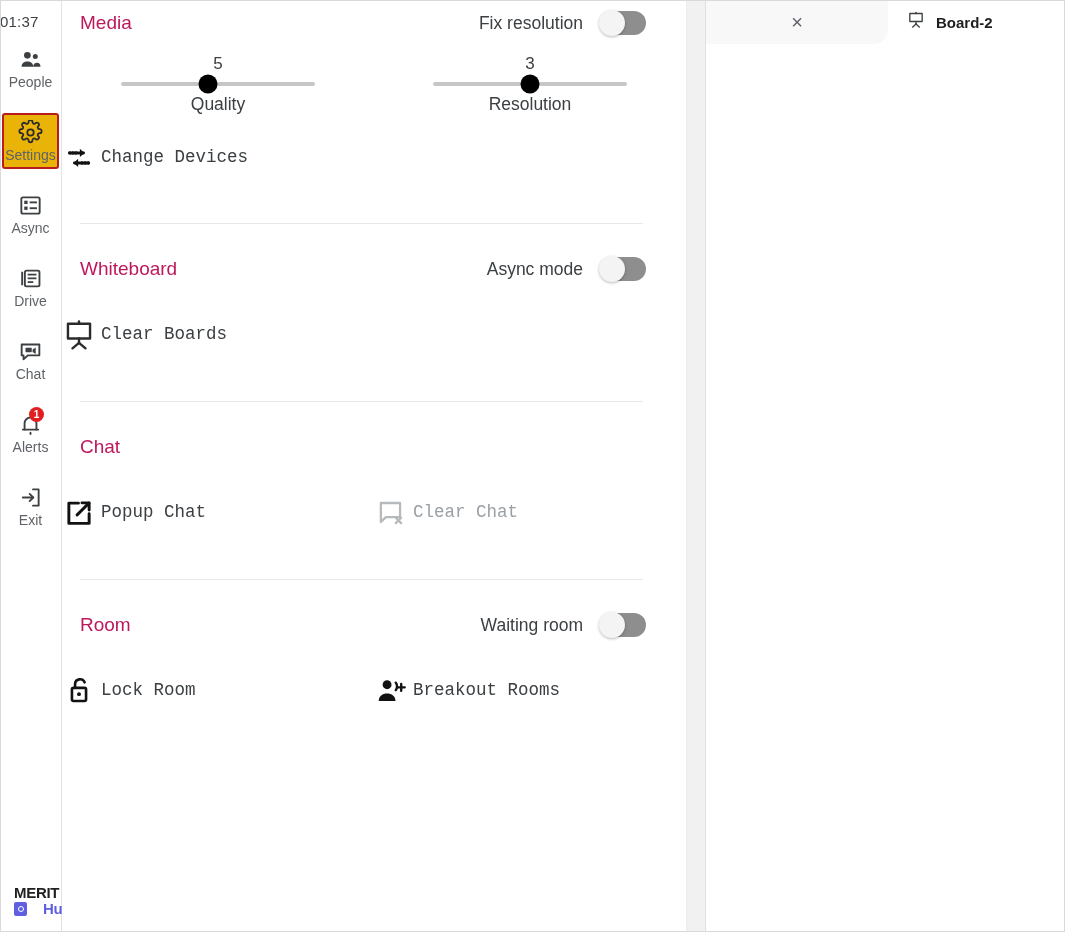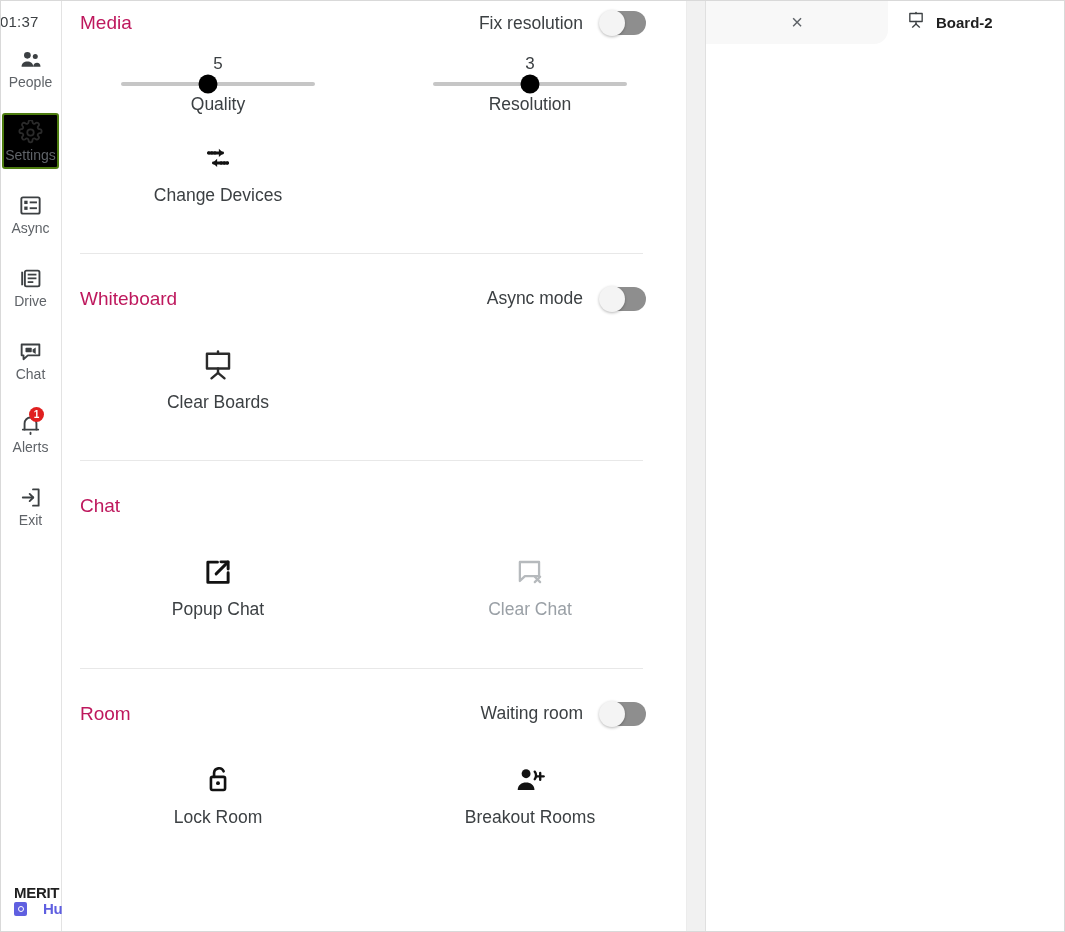--- a/index.html
+++ b/index.html
@@ -55,22 +55,22 @@
     align-items: center;
     justify-content: center;
     gap: 3px;
     margin-bottom: 17px;
     border-radius: 3px;
     box-sizing: border-box;
     position: relative;
     cursor: pointer;
   }
   .rail-item.selected {
-    background: #000000;
-    border: 2px solid #4d7c0f;
+    background: #eab308;
+    border: 2px solid #b91c1c;
   }
   .rail-ico {
     width: 25px;
     height: 25px;
     display: block;
     position: relative;
   }
   .rail-ico svg { display:block; width:25px; height:25px; }
   .rail-label {
     font-size: 14px;
@@ -233,24 +233,25 @@
     color: #3c4043;
   }
 
   .actions-row {
     display: flex;
     padding-top: 12px;
   }
   .action {
     width: 312px;
     display: flex;
-    flex-direction: column;
-    align-items: center;
-    gap: 12px;
+    flex-direction: row;
+    align-items: center;
+    gap: 5px;
     cursor: pointer;
+    font-family: Liberation Mono, monospace;
   }
   .action-ico {
     width: 34px;
     height: 34px;
     display: flex;
     align-items: center;
     justify-content: center;
   }
   .action-ico svg { display:block; }
   .action-label {

